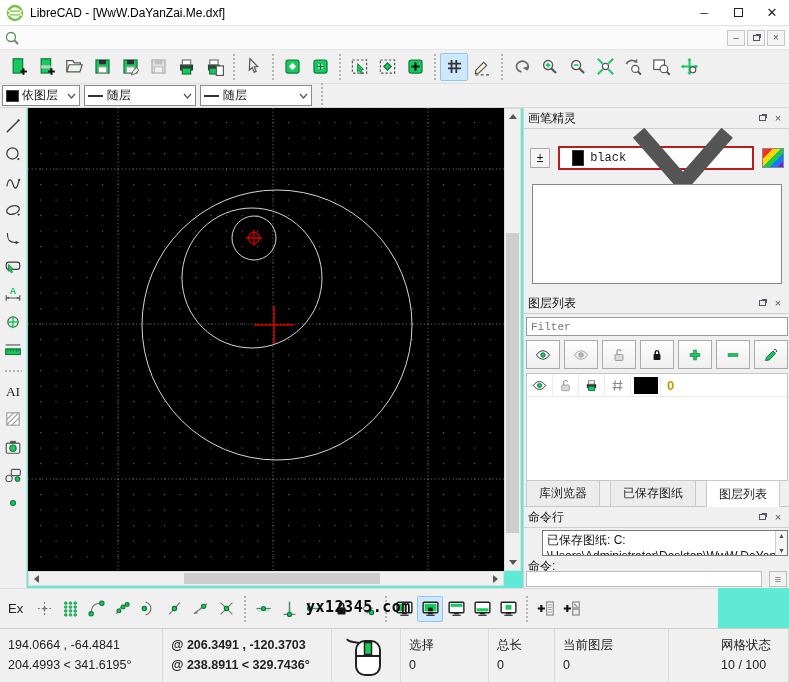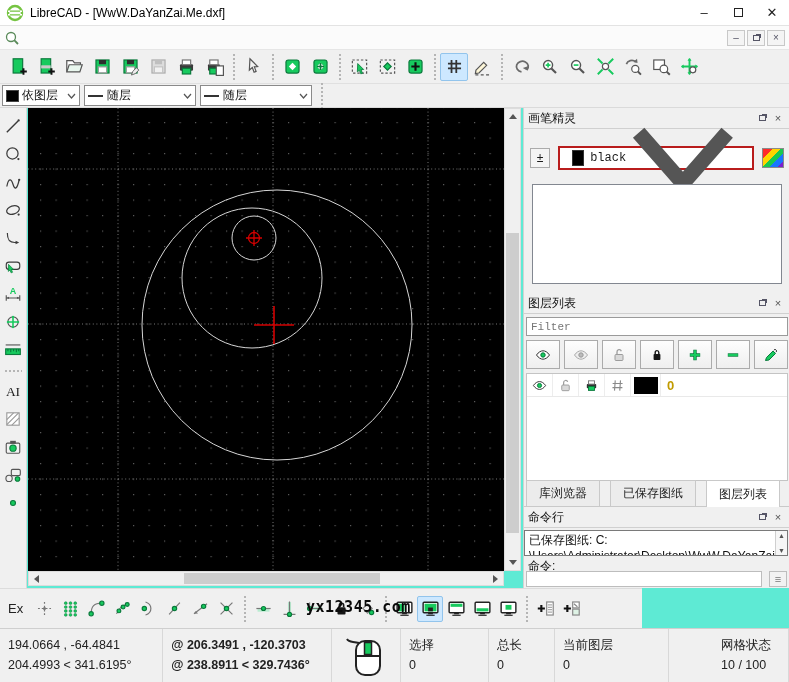--- a/index.html
+++ b/index.html
@@ -87,28 +87,28 @@
   #layer-row .cell { width:26px; display:flex; align-items:center; justify-content:center; border-right:1px solid #ededed; height:100%; }
   #layer-row svg { width:15px; height:15px; }
   #layer-row .swatch { width:24px; height:17px; background:#000; }
   #layer-row .lname { font-weight:bold; color:#c19b00; padding-left:6px; font-size:13px; }
 
   #docktabs { position:absolute; left:0; top:375px; width:266px; height:24px; display:flex; align-items:flex-end; padding-left:2px; border-bottom:1px solid #c9c9c9; background:#f0f0f0; }
   .dtab { padding:4px 12px 4px 12px; font-size:12px; border:1px solid #c9c9c9; border-bottom:none; background:#ececec; margin-right:10px; color:#222; }
   .dtab.active { background:#fff; position:relative; top:1px; padding-top:5px; }
 
   #cmdpanel { position:absolute; left:0; top:399px; width:266px; height:81px; }
-  #cmd-history { position:absolute; left:0; top:23px; right:2px; height:26px; background:#fff; border:1px solid #7a7a7a; overflow:hidden; font-size:12px; line-height:16px; padding:1px 14px 0 4px; color:#111; }
+  #cmd-history { position:absolute; left:18px; top:23px; right:2px; height:26px; background:#fff; border:1px solid #7a7a7a; overflow:hidden; font-size:12px; line-height:16px; padding:1px 14px 0 4px; color:#111; }
   #cmd-hscroll { position:absolute; right:3px; top:24px; width:12px; height:24px; border-left:1px solid #cfcfcf; display:flex; flex-direction:column; align-items:center; justify-content:space-between; padding:1px 0; background:#f6f6f6; }
   #cmd-prompt { position:absolute; left:4px; top:51px; font-size:12px; color:#111; }
   #cmd-input { position:absolute; left:2px; top:64px; width:236px; height:16px; border:1px solid #bdbdbd; background:#fff; font-size:12px; padding:0 3px; }
   #cmd-menu-btn { position:absolute; right:3px; top:64px; width:18px; height:16px; border:1px solid #bdbdbd; background:#f2f2f2; color:#777; font-size:11px; display:flex; align-items:center; justify-content:center; }
 
   
-  #snapbar { position:absolute; left:0; top:588px; width:642px; height:40px; background:#f0f0f0; border-top:1px solid #dcdcdc; display:flex; align-items:center; padding-left:6px; }
+  #snapbar { position:absolute; left:0; top:588px; width:718px; height:40px; background:#f0f0f0; border-top:1px solid #dcdcdc; display:flex; align-items:center; padding-left:6px; }
   #snapbar .tb { width:26px; height:26px; }
   #ex-btn { font-size:13px; color:#222; padding:0 8px 0 2px; }
   #watermark { position:absolute; left:306px; top:598px; font-weight:bold; font-size:15px; color:#0a0a0a; letter-spacing:.5px; font-family:"DejaVu Sans Mono","Liberation Mono",monospace; }
 
   
   #statusbar { position:absolute; left:0; top:628px; width:789px; height:54px; background:#f0f0f0; border-top:1px solid #cfcfcf; display:flex; }
   .scell { padding:6px 8px 8px 8px; border-right:1px solid #d8d8d8; }
   .scell .l1 { height:20px; line-height:20px; white-space:nowrap; font-size:12.5px; color:#222; }
   .scell .l2 { height:20px; line-height:20px; white-space:nowrap; font-size:12.5px; color:#222; }
   #sc-abs { width:178px; }

